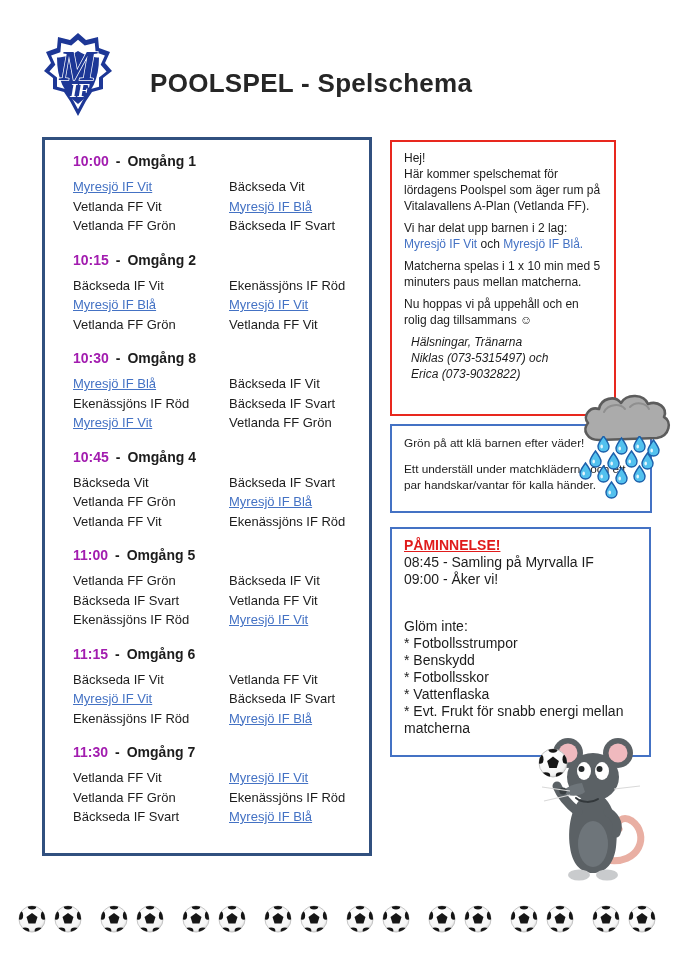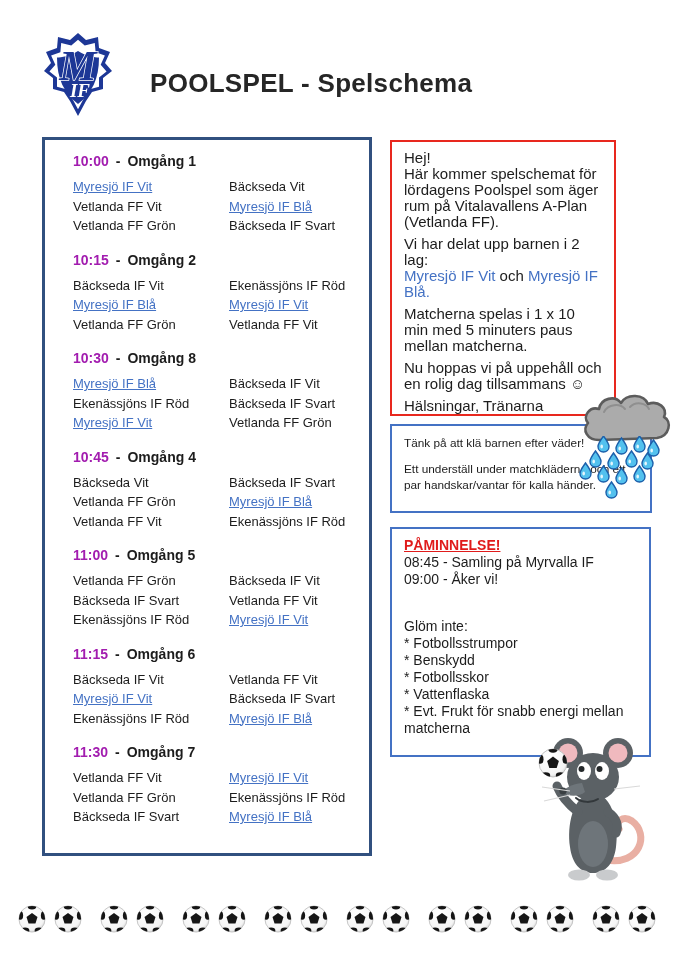--- a/index.html
+++ b/index.html
@@ -20,24 +20,24 @@
   .rtime{color:#a21caf;}
   .rsep{margin:0 7px;}
   .mrow{display:flex;font-size:13px;line-height:19.5px;}
   .team{flex:0 0 156px;white-space:nowrap;}
   .team:last-child{flex:1 1 auto;}
   .tlink{color:#4472C4;text-decoration:underline;cursor:pointer;}
 
   
   .info-box{position:absolute;left:390px;top:140px;width:226px;height:276px;
             border:2px solid #E8281E;box-sizing:border-box;padding:8px 12px;
-            font-size:15px;line-height:16px;overflow:hidden;background:#fff;}
+            font-size:12px;line-height:16px;overflow:hidden;background:#fff;}
   .info-box p{margin:0 0 6px 0;}
   .blue-team{color:#4472C4;}
-  .sig div{}
+  .sig div{font-style:italic;margin-left:7px;}
 
   .weather-box{position:absolute;left:390px;top:424px;width:262px;height:89px;
                border:2px solid #4472C4;box-sizing:border-box;padding:9px 12px;
                font-size:11.8px;line-height:16px;overflow:hidden;background:#fff;}
   .weather-box .l1{margin:0 0 10px 0;}
   .weather-box .l2{margin:0;}
 
   .reminder-box{position:absolute;left:390px;top:527px;width:261px;height:230px;
                 border:2px solid #4472C4;box-sizing:border-box;padding:8px 12px;
                 font-size:14px;line-height:17px;background:#fff;}
@@ -219,21 +219,21 @@
     <p>Matcherna spelas i 1 x 10 min med 5 minuters paus mellan matcherna.</p>
     <p>Nu hoppas vi på uppehåll och en rolig dag tillsammans ☺</p>
     <div class="sig">
       <div>Hälsningar, Tränarna</div>
       <div>Niklas (073-5315497) och</div>
       <div>Erica (073-9032822)</div>
     </div>
   </aside>
 
   <aside class="weather-box">
-    <p class="l1">Tänk på att klä barnen efter väder!</p>
+    <p class="l1">Grön på att klä barnen efter väder!</p>
     <p class="l2">Ett underställ under matchkläderna och ett par handskar/vantar för kalla händer.</p>
   </aside>
 
   <svg class="cloud" viewBox="0 0 94 58">
     <path d="M21 50 C9 50 4 40 10 33 C4 26 12 16 21 19 C23 8 37 5 43 13 C49 3 66 4 70 14 C80 10 90 18 86 27 C94 31 92 46 79 48 Z" fill="#ABABAB" stroke="#5C5C5C" stroke-width="2.6" stroke-linejoin="round"></path>
     <path d="M26 22 C30 14 42 13 47 19 M52 17 C58 11 68 13 71 19" fill="none" stroke="#8F8F8F" stroke-width="2" stroke-linecap="round"></path>
   </svg>
 
   <svg class="rain" viewBox="0 0 90 66">
     <use href="#dropsym" x="20" y="0"></use>

